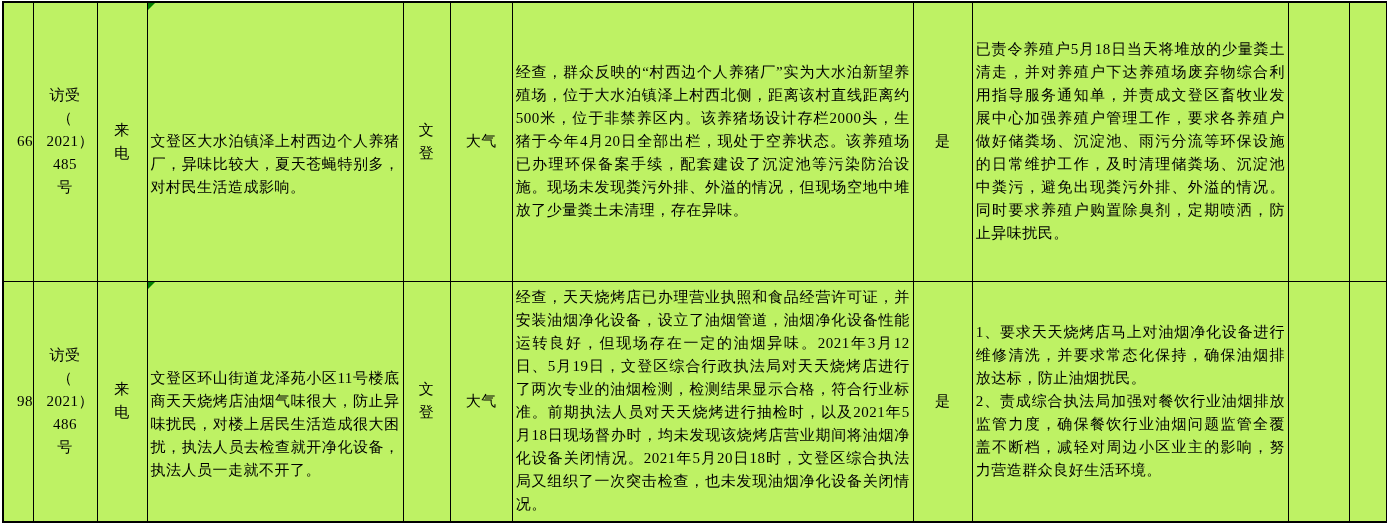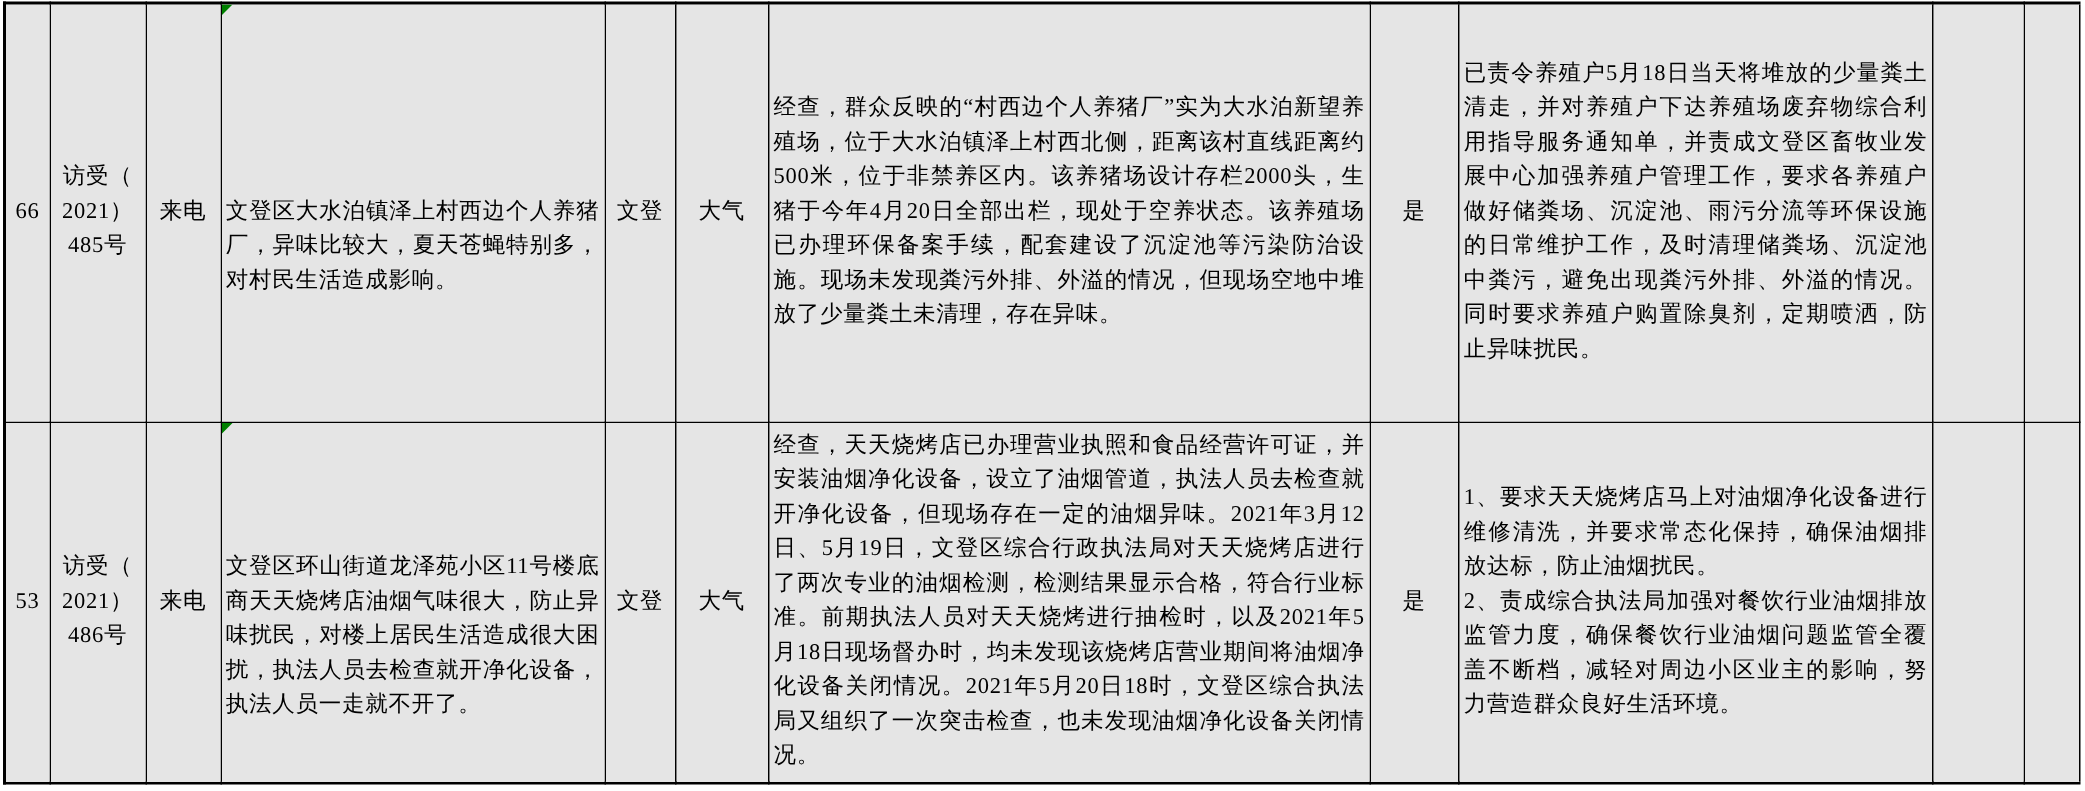--- a/index.html
+++ b/index.html
@@ -27,25 +27,25 @@
     border-bottom-width: 2px;
   }
   td {
     vertical-align: middle;
     padding: 2px 3px;
     font-size: 15px;
     line-height: 23px;
     letter-spacing: 0.5px;
     overflow: hidden;
     position: relative;
-    background: #e5e5e5;
+    background: #bef264;
   }
   td.center {
     text-align: center;
-    padding: 0 1px;
+    padding: 0 13px;
   }
   td.wrap {
     text-align: justify;
     text-justify: inter-ideograph;
     white-space: pre-line;
     word-break: break-all;
   }
   td.prewrap {
     white-space: pre-line;
   }
@@ -91,32 +91,32 @@
       </td>
       <td class="center">文登</td>
       <td class="center">大气</td>
       <td class="wrap">经查，群众反映的“村西边个人养猪厂”实为大水泊新望养殖场，位于大水泊镇泽上村西北侧，距离该村直线距离约500米，位于非禁养区内。该养猪场设计存栏2000头，生猪于今年4月20日全部出栏，现处于空养状态。该养殖场已办理环保备案手续，配套建设了沉淀池等污染防治设施。现场未发现粪污外排、外溢的情况，但现场空地中堆放了少量粪土未清理，存在异味。</td>
       <td class="center">是</td>
       <td class="wrap">已责令养殖户5月18日当天将堆放的少量粪土清走，并对养殖户下达养殖场废弃物综合利用指导服务通知单，并责成文登区畜牧业发展中心加强养殖户管理工作，要求各养殖户做好储粪场、沉淀池、雨污分流等环保设施的日常维护工作，及时清理储粪场、沉淀池中粪污，避免出现粪污外排、外溢的情况。同时要求养殖户购置除臭剂，定期喷洒，防止异味扰民。</td>
       <td></td>
       <td></td>
     </tr>
     <tr class="row-53">
-      <td class="center">53</td>
+      <td class="center">98</td>
       <td class="center prewrap">访受（
 2021）
 486号</td>
       <td class="center">来电</td>
       <td class="wrap">
         <span class="err-tri"></span>
         <span>文登区环山街道龙泽苑小区11号楼底商天天烧烤店油烟气味很大，防止异味扰民，对楼上居民生活造成很大困扰，执法人员去检查就开净化设备，执法人员一走就不开了。</span>
       </td>
       <td class="center">文登</td>
       <td class="center">大气</td>
-      <td class="wrap">经查，天天烧烤店已办理营业执照和食品经营许可证，并安装油烟净化设备，设立了油烟管道，执法人员去检查就开净化设备，但现场存在一定的油烟异味。2021年3月12日、5月19日，文登区综合行政执法局对天天烧烤店进行了两次专业的油烟检测，检测结果显示合格，符合行业标准。前期执法人员对天天烧烤进行抽检时，以及2021年5月18日现场督办时，均未发现该烧烤店营业期间将油烟净化设备关闭情况。2021年5月20日18时，文登区综合执法局又组织了一次突击检查，也未发现油烟净化设备关闭情况。</td>
+      <td class="wrap">经查，天天烧烤店已办理营业执照和食品经营许可证，并安装油烟净化设备，设立了油烟管道，油烟净化设备性能运转良好，但现场存在一定的油烟异味。2021年3月12日、5月19日，文登区综合行政执法局对天天烧烤店进行了两次专业的油烟检测，检测结果显示合格，符合行业标准。前期执法人员对天天烧烤进行抽检时，以及2021年5月18日现场督办时，均未发现该烧烤店营业期间将油烟净化设备关闭情况。2021年5月20日18时，文登区综合执法局又组织了一次突击检查，也未发现油烟净化设备关闭情况。</td>
       <td class="center">是</td>
       <td class="wrap">1、要求天天烧烤店马上对油烟净化设备进行维修清洗，并要求常态化保持，确保油烟排放达标，防止油烟扰民。
 2、责成综合执法局加强对餐饮行业油烟排放监管力度，确保餐饮行业油烟问题监管全覆盖不断档，减轻对周边小区业主的影响，努力营造群众良好生活环境。</td>
       <td></td>
       <td></td>
     </tr>
   </tbody>
 </table>
 
 </body></html>

